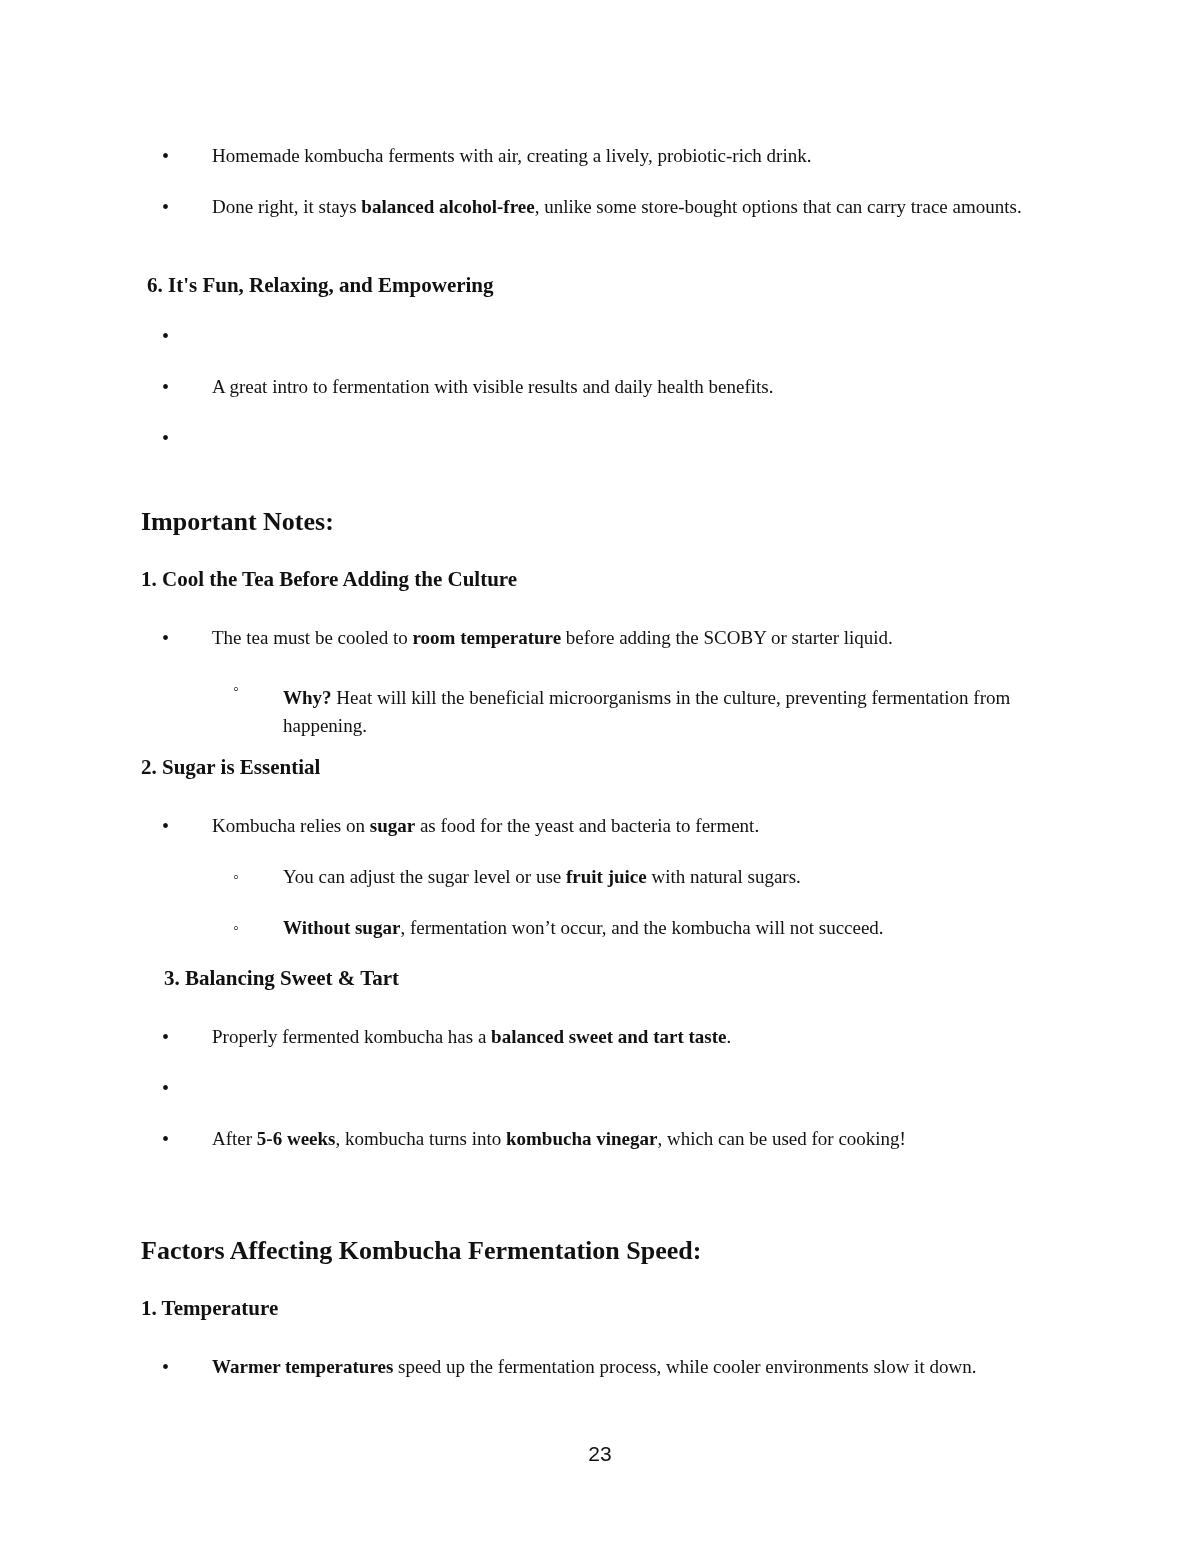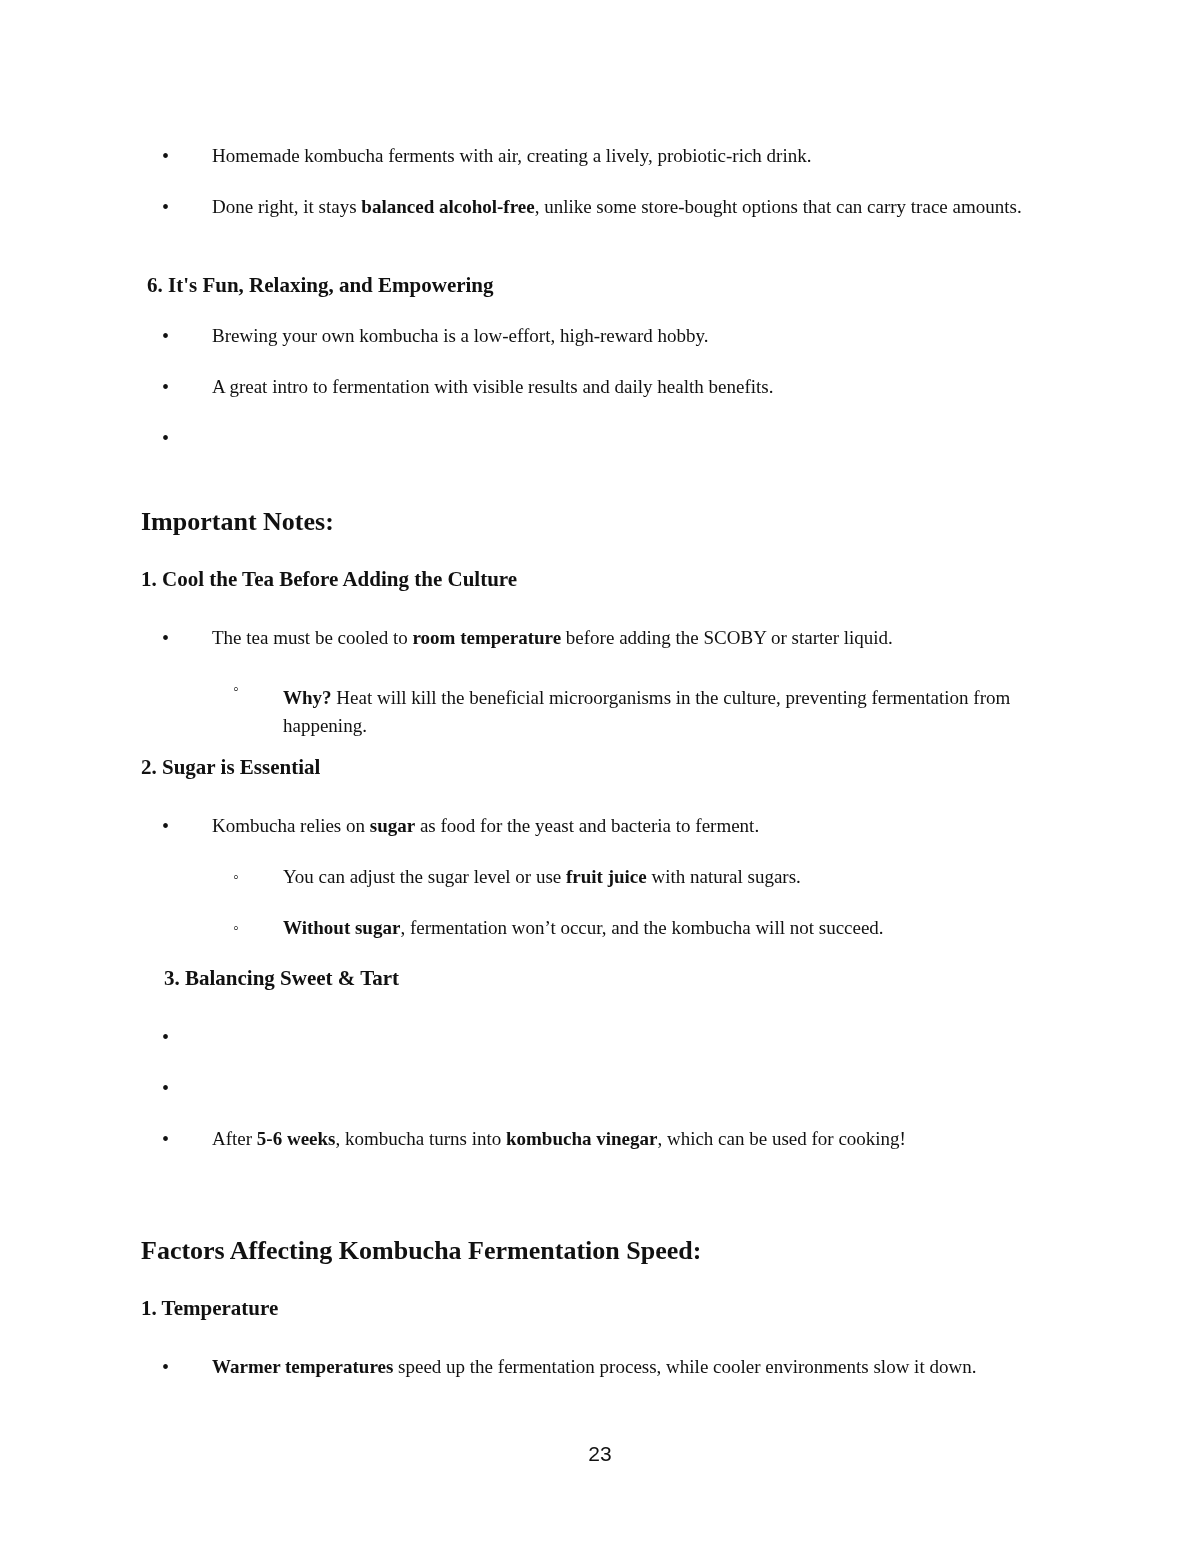--- a/index.html
+++ b/index.html
@@ -22,21 +22,20 @@
 
   <span class="bullet" style="left:162px; top:142px;">•</span>
   <div class="abs txt" style="left:212px; top:142px; width:860px;"><span>Homemade kombucha ferments with air, creating a lively, probiotic-rich drink.</span></div>
 
   <span class="bullet" style="left:162px; top:193px;">•</span>
   <div class="abs txt" style="left:212px; top:193px; width:830px;"><span>Done right, it stays </span><b>balanced alcohol-free</b><span>, unlike some store-bought options that can carry trace amounts.</span></div>
 
   <div class="abs h3" style="left:147px; top:271px;">6. It's Fun, Relaxing, and Empowering</div>
 
   <span class="bullet" style="left:162px; top:322px;">•</span>
-  <div class="abs txt" style="left:212px; top:322px; width:860px;"><span>Brewing your own kombucha is a low-effort, high-reward hobby.</span></div>
 
   <span class="bullet" style="left:162px; top:373px;">•</span>
   <div class="abs txt" style="left:212px; top:373px; width:860px;"><span>A great intro to fermentation with visible results and daily health benefits.</span></div>
 
   <span class="bullet" style="left:162px; top:424px;">•</span>
   <div class="abs txt" style="left:212px; top:424px; width:860px;"></div>
 
   <div class="abs h2" style="left:141px; top:506px;">Important Notes:</div>
 
   <div class="abs h3" style="left:141px; top:565px;">1. Cool the Tea Before Adding the Culture</div>
@@ -54,20 +53,21 @@
 
   <span class="sub-bullet" style="left:233px; top:863px;">◦</span>
   <div class="abs txt" style="left:283px; top:863px; width:800px;"><span>You can adjust the sugar level or use </span><b>fruit juice</b><span> with natural sugars.</span></div>
 
   <span class="sub-bullet" style="left:233px; top:914px;">◦</span>
   <div class="abs txt" style="left:283px; top:914px; width:800px;"><b>Without sugar</b><span>, fermentation won’t occur, and the kombucha will not succeed.</span></div>
 
   <div class="abs h3" style="left:141px; top:964px;margin-left:23px;">3. Balancing Sweet &amp; Tart</div>
 
   <span class="bullet" style="left:162px; top:1023px;">•</span>
+  <div class="abs txt" style="left:212px; top:1023px; width:860px;"><span>Properly fermented kombucha has a </span><b>balanced sweet and tart taste</b><span>.</span></div>
 
   <span class="bullet" style="left:162px; top:1074px;">•</span>
 
   <span class="bullet" style="left:162px; top:1125px;">•</span>
   <div class="abs txt" style="left:212px; top:1125px; width:800px;"><span>After </span><b>5-6 weeks</b><span>, kombucha turns into </span><b>kombucha vinegar</b><span>, which can be used for cooking!</span></div>
 
   <div class="abs h2" style="left:141px; top:1235px;">Factors Affecting Kombucha Fermentation Speed:</div>
 
   <div class="abs h3" style="left:141px; top:1294px;">1. Temperature</div>
 

